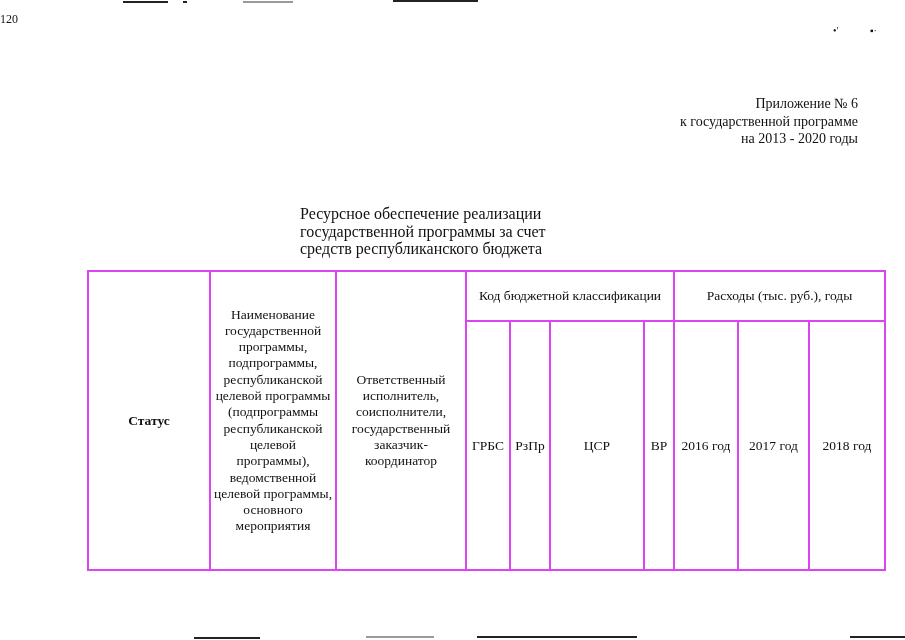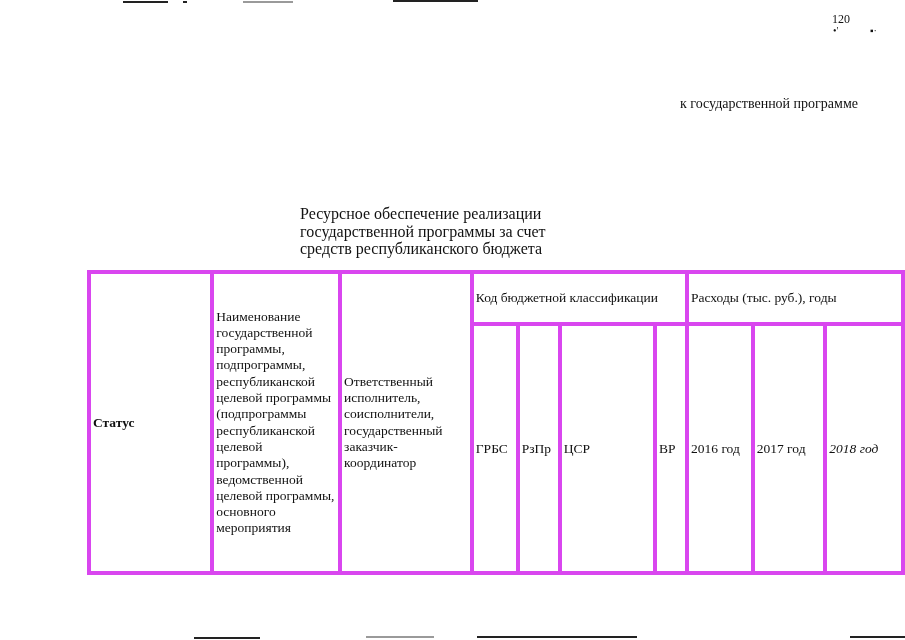--- a/index.html
+++ b/index.html
@@ -1,55 +1,57 @@
 <!DOCTYPE html>
 <html><head>
 <meta charset="utf-8">
 <style>
   html, body { margin:0; padding:0; background:#ffffff; }
   body { width:905px; height:640px; position:relative; overflow:hidden;
          font-family:"Liberation Serif", "DejaVu Serif", serif; color:#111; }
   .scan-line { position:absolute; height:2px; background:#222; }
   .scan-line.gray { background:#9a9a9a; }
-  .page-num { position:absolute; left:0; width:822px; top:12px; text-align:right; font-size:12px;margin-left:28px; }
+  .page-num { position:absolute; left:0; width:822px; top:12px; text-align:left; font-size:12px; }
   .speck { position:absolute; font-size:10px; top:25px; }
   .appendix { position:absolute; right:47px; top:95px; text-align:right; font-size:14px; line-height:17.5px; }
   .title { position:absolute; left:300px; width:340px; top:205px; text-align:left; font-size:16px; line-height:17.5px; }
   table.budget { position:absolute; left:87px; top:270px; border-collapse:collapse; font-size:13.5px; line-height:16.3px; }
-  table.budget td { border:4px solid #d946ef; vertical-align:middle; padding:16px 2px; }
+  table.budget td { border:2px solid #d946ef; text-align:center; vertical-align:middle; padding:16px 2px; }
   .c-status { width:116px;font-weight:bold; }
   .c-name { width:120px; padding-top:2px !important; padding-bottom:2px !important; }
   .c-resp { width:124px; }
   .c-grbs { width:38px; }
   .c-rzpr { width:34px; }
   .c-csr { width:88px;margin-left:39px; }
   .c-vr { width:24px; }
   .c-y16 { width:58px; }
   .c-y17 { width:65px; }
-  .c-y18 { width:70px;font-style:italic; }
+  .c-y18 { width:70px; }
   .h1 { height:44px; }
 </style>
 </head>
 <body>
 
 <div class="scan-line" style="left:123px;top:1px;width:45px;"></div>
 <div class="scan-line" style="left:183px;top:1px;width:4px;"></div>
 <div class="scan-line gray" style="left:243px;top:1px;width:50px;"></div>
 <div class="scan-line" style="left:393px;top:0px;width:85px;"></div>
 <div class="scan-line" style="left:194px;top:637px;width:66px;"></div>
 <div class="scan-line gray" style="left:366px;top:636px;width:68px;"></div>
 <div class="scan-line" style="left:477px;top:636px;width:160px;"></div>
 <div class="scan-line" style="left:850px;top:636px;width:55px;"></div>
 
 <div class="page-num">120</div>
 <div class="speck" style="left:833px;">•'</div>
 <div class="speck" style="left:870px;">▪·</div>
 
 <div class="appendix">
+  <div>Приложение № 6</div>
   <div>к государственной программе</div>
+  <div>на 2013 - 2020 годы</div>
 </div>
 
 <div class="title">
   <div>Ресурсное обеспечение реализации</div>
   <div>государственной программы за счет</div>
   <div>средств республиканского бюджета</div>
 </div>
 
 <table class="budget">
   <tbody>

